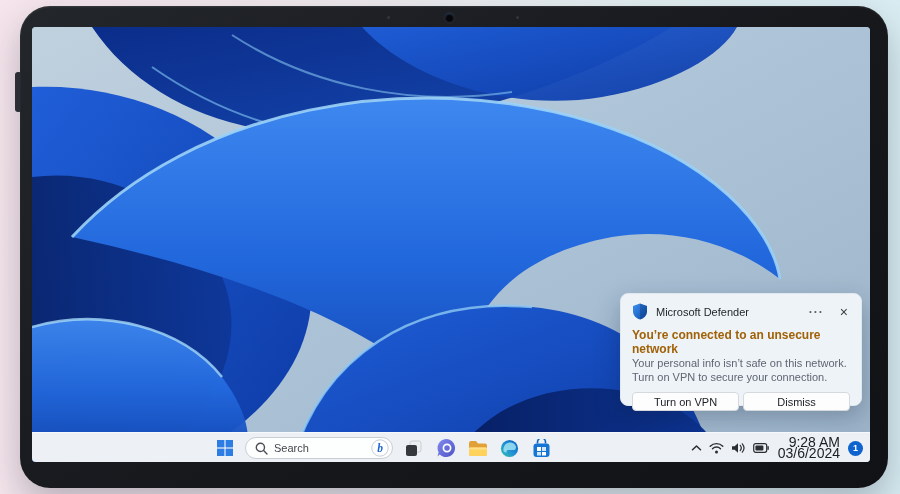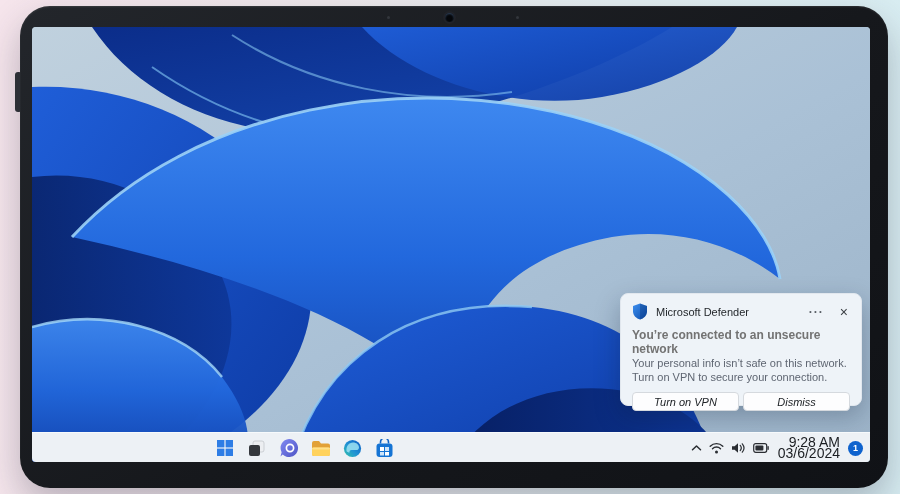--- a/index.html
+++ b/index.html
@@ -40,23 +40,23 @@
     position:absolute; left:588px; top:266px; width:242px; height:113px;
     background:#eef3f8; border:1px solid #e1e7ee; border-radius:8px;
     box-shadow:0 10px 26px rgba(10,25,50,.28);
     padding:9px 11px 10px 11px; color:#1a1d21;
   }
   .toast-head { display:flex; align-items:center; height:17px; }
   .toast-app { margin-left:8px; font-size:11px; color:#24282c; }
   .toast-spacer { flex:1; }
   .toast-more { font-size:12px; font-weight:bold; color:#5a5f66; letter-spacing:1px; cursor:default; line-height:10px; }
   .toast-close { margin-left:16px; margin-right:2px; font-size:14px; color:#3c4045; line-height:12px; cursor:default; }
-  .toast-title { margin-top:8px; font-size:12px; font-weight:bold; color:#737373; }
+  .toast-title { margin-top:8px; font-size:12px; font-weight:bold; color:#a16207; }
   .toast-body  { margin-top:0; font-size:11px; line-height:14px; color:#5f6672; }
-  .toast-actions { margin-top:8px; display:flex; gap:4px;font-style:italic; }
+  .toast-actions { margin-top:8px; display:flex; gap:4px; }
   .toast-btn {
     flex:1; height:19px; background:#fdfdfe; border:1px solid #d5d9de; border-radius:4px;
     font-size:11px; color:#202428; display:flex; align-items:center; justify-content:center;
     font-family:"Liberation Sans", sans-serif;
   }
 
   
   .taskbar {
     position:absolute; left:0; bottom:0; width:838px; height:30px;
     background:#edf1f5; border-top:1px solid #f7fafc;
@@ -167,20 +167,31 @@
 
           <div class="tb-icon">
             <svg width="16" height="16" viewBox="0 0 16 16">
               <rect x="0" y="0" width="7.4" height="7.4" fill="#2e7de5"></rect>
               <rect x="8.6" y="0" width="7.4" height="7.4" fill="#2e7de5"></rect>
               <rect x="0" y="8.6" width="7.4" height="7.4" fill="#2e7de5"></rect>
               <rect x="8.6" y="8.6" width="7.4" height="7.4" fill="#2e7de5"></rect>
             </svg>
           </div>
 
+          <div class="search-pill">
+            <svg width="13" height="13" viewBox="0 0 13 13">
+              <circle cx="5.4" cy="5.4" r="4.1" fill="none" stroke="#4a4f55" stroke-width="1.4"></circle>
+              <line x1="8.6" y1="8.6" x2="12" y2="12" stroke="#4a4f55" stroke-width="1.4" stroke-linecap="round"></line>
+            </svg>
+            <span class="search-label">Search</span>
+            <svg width="18" height="18" viewBox="0 0 18 18">
+              <circle cx="9" cy="9" r="8.2" fill="#ffffff" stroke="#c8ced6" stroke-width="1"></circle>
+              <text x="9" y="13" text-anchor="middle" font-family="Liberation Serif, serif" font-style="italic" font-weight="bold" font-size="11.5" fill="#1a66d6">b</text>
+            </svg>
+          </div>
 
           <div class="tb-icon">
             <svg width="19" height="19" viewBox="0 0 19 19">
               <rect x="6" y="2" width="11" height="11" rx="2" fill="#eceef1" stroke="#c3c7cc" stroke-width="0.8"></rect>
               <rect x="2" y="6" width="11" height="11" rx="2" fill="#35383d"></rect>
             </svg>
           </div>
 
           <div class="tb-icon">
             <svg width="20" height="20" viewBox="0 0 20 20">

